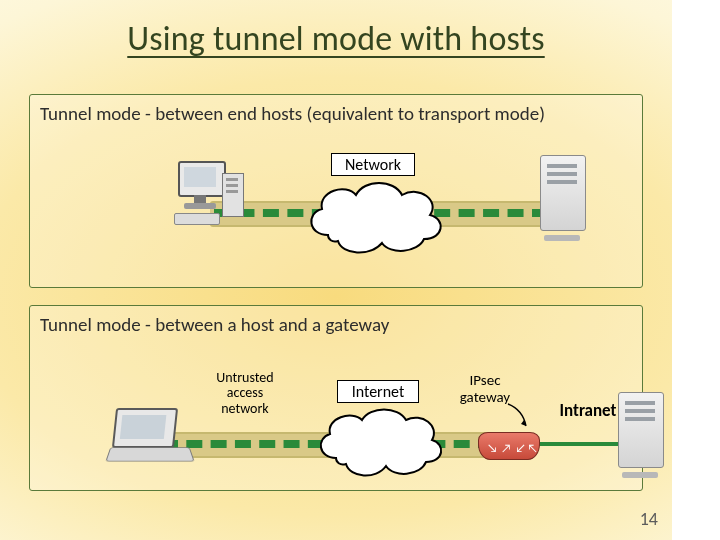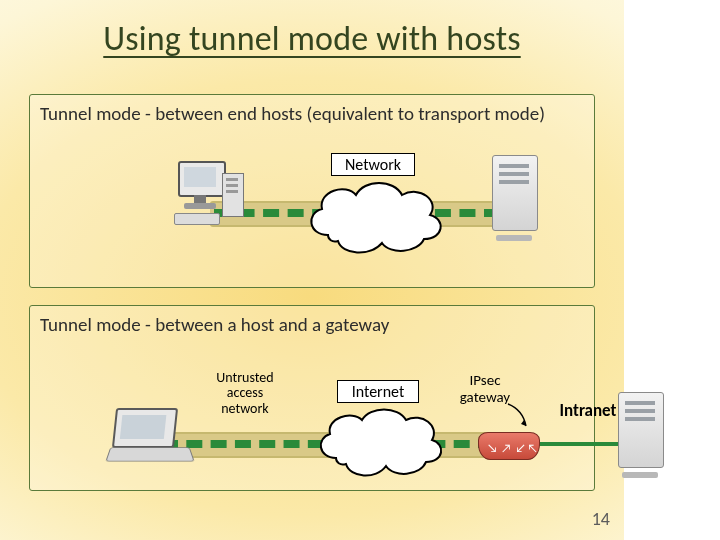--- a/index.html
+++ b/index.html
@@ -1,17 +1,17 @@
 <!DOCTYPE html>
 <html><head>
 <meta charset="utf-8">
 <style>
   html,body{margin:0;padding:0;width:720px;height:540px;font-family:"Calibri","Segoe UI",Arial,sans-serif;}
   .slide{
-    width:624px;height:540px;
+    width:672px;height:540px;
     background:
       radial-gradient(ellipse 120% 90% at 50% 55%, #f8db7e 0%, #fbe9a8 45%, #fdf6d7 70%, #fffef4 100%);
     position:relative;
     box-sizing:border-box;
   }
   .title{
     text-align:center;
     font-size:34px;
     color:#344520;
     padding-top:18px;

